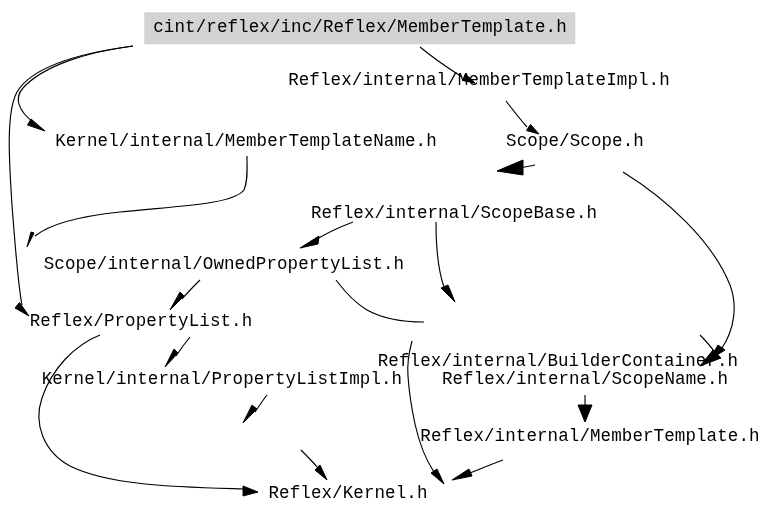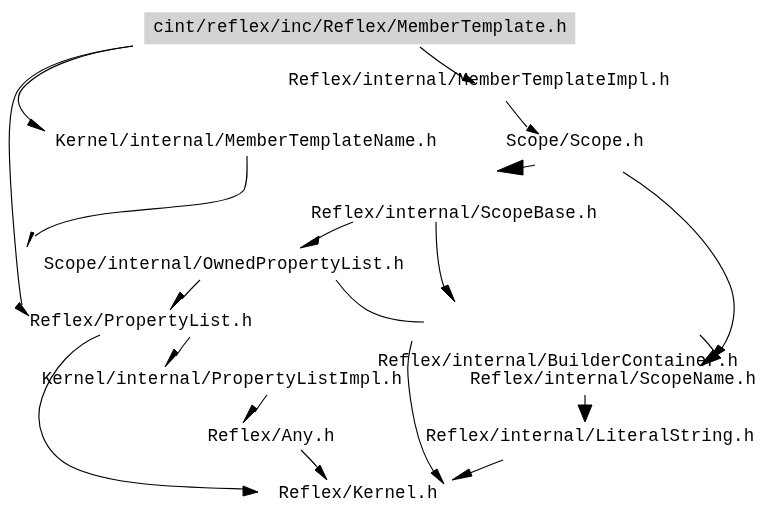--- a/index.html
+++ b/index.html
@@ -133,18 +133,17 @@
 
   <div class="node root" style="left:360px;top:28px;">cint/reflex/inc/Reflex/MemberTemplate.h</div>
   <div class="node" style="left:479px;top:81px;">Reflex/internal/MemberTemplateImpl.h</div>
   <div class="node" style="left:246px;top:142px;">Kernel/internal/MemberTemplateName.h</div>
   <div class="node" style="left:575px;top:142px;">Scope/Scope.h</div>
   <div class="node" style="left:437px;top:214px;margin-left:17px;">Reflex/internal/ScopeBase.h</div>
   <div class="node" style="left:224px;top:265px;">Scope/internal/OwnedPropertyList.h</div>
   <div class="node" style="left:141px;top:322px;">Reflex/PropertyList.h</div>
   <div class="node" style="left:558px;top:322px;margin-top:40px;">Reflex/internal/BuilderContainer.h</div>
   <div class="node" style="left:222px;top:380px;">Kernel/internal/PropertyListImpl.h</div>
-  <div class="node" style="left:585px;top:380px;margin-left:28px;">Reflex/internal/ScopeName.h</div>
-  <div class="node" style="left:271px;top:437px;">Reflex/Any.h</div>
-  <div class="node" style="left:590px;top:437px;">Reflex/internal/LiteralString.h</div>
-  <div class="node" style="left:358px;top:494px;">Reflex/Kernel.h</div>
+  <div class="node" style="left:585px;top:380px;">Reflex/internal/ScopeName.h</div>
+  <div class="node" style="left:590px;top:437px;">Reflex/internal/MemberTemplate.h</div>
+  <div class="node" style="left:348px;top:494px;">Reflex/Kernel.h</div>
 
 </div>
 
 </body></html>

